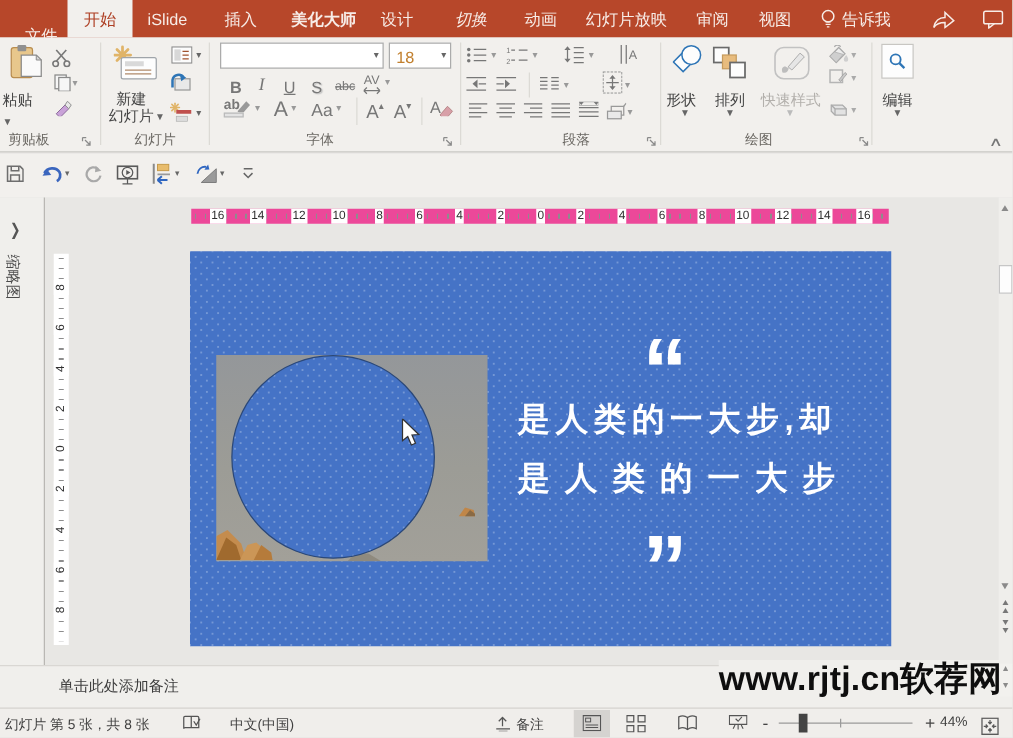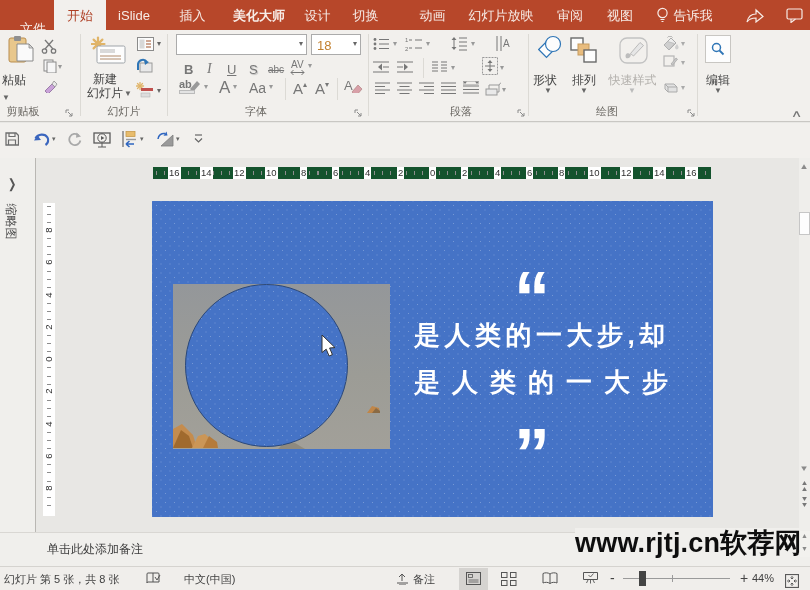--- a/index.html
+++ b/index.html
@@ -22,21 +22,21 @@
   .icongray { color:#777; }
 
   
   #qat { position:absolute; left:0; top:123px; width:810px; height:35px; background:#F2F0ED; }
 
   
   #work { position:absolute; left:0; top:158px; width:810px; height:375px; background:#E8E7E4; }
   #leftpanel { position:absolute; left:0; top:158px; width:36px; height:375px; background:#F0EFEC; border-right:1px solid #B9B7B3; }
 
   
-  #hruler { position:absolute; left:153px; top:167px; width:558px; height:12px; background:#14532d; }
+  #hruler { position:absolute; left:153px; top:167px; width:558px; height:12px; background:#ec4899; }
   #vruler { position:absolute; left:43px; top:203px; width:12px; height:313px; background:#FFFFFF; }
   .rnum { position:absolute; font-size:9.5px; color:#303030; background:#fff; top:0; line-height:12px; padding:0 1px; }
   .vn { left:0; width:12px; text-align:center; height:12px; padding:0; transform:rotate(-90deg); background:#fff; }
 
   
   #slide { position:absolute; left:152px; top:201px; width:561px; height:316px; background:#4573C6;
     background-image:
       radial-gradient(circle, rgba(190,208,236,0.40) 0.55px, rgba(190,208,236,0) 0.95px),
       radial-gradient(circle, rgba(190,208,236,0.40) 0.55px, rgba(190,208,236,0) 0.95px);
     background-size:9px 9px, 9px 9px;
@@ -72,21 +72,21 @@
 <body>
 <div id="app">
 
   <div id="titlebar">
     <div class="tab" style="left:8px;  width:50px;margin-top:13px;">文件</div>
     <div class="tab sel" style="left:54px; width:52px;">开始</div>
     <div class="tab" style="left:109px; width:50px;">iSlide</div>
     <div class="tab" style="left:167px; width:51px;">插入</div>
     <div class="tab" style="left:221px; width:76px;font-weight:bold;">美化大师</div>
     <div class="tab" style="left:292px; width:51px;">设计</div>
-    <div class="tab" style="left:340px; width:51px;">切换</div>
+    <div class="tab" style="left:351px; width:51px;font-style:italic;">切换</div>
     <div class="tab" style="left:407px; width:51px;">动画</div>
     <div class="tab" style="left:453px; width:96px;">幻灯片放映</div>
     <div class="tab" style="left:545px; width:50px;">审阅</div>
     <div class="tab" style="left:595px; width:50px;">视图</div>
     <svg class="abs" style="left:656px;top:7px" width="13" height="17" viewBox="0 0 13 17">
       <circle cx="6.5" cy="6" r="4.6" fill="none" stroke="#F7ECE7" stroke-width="1.2"></circle>
       <path d="M4.5 10.5 h4 M4.5 12.5 h4 M5.5 14.5 h2" stroke="#F7ECE7" stroke-width="1.1" fill="none"></path>
     </svg>
     <div class="tab" style="left:663px; width:60px;">告诉我</div>
     <svg class="abs" style="left:746px;top:8px" width="18" height="15" viewBox="0 0 18 15">

